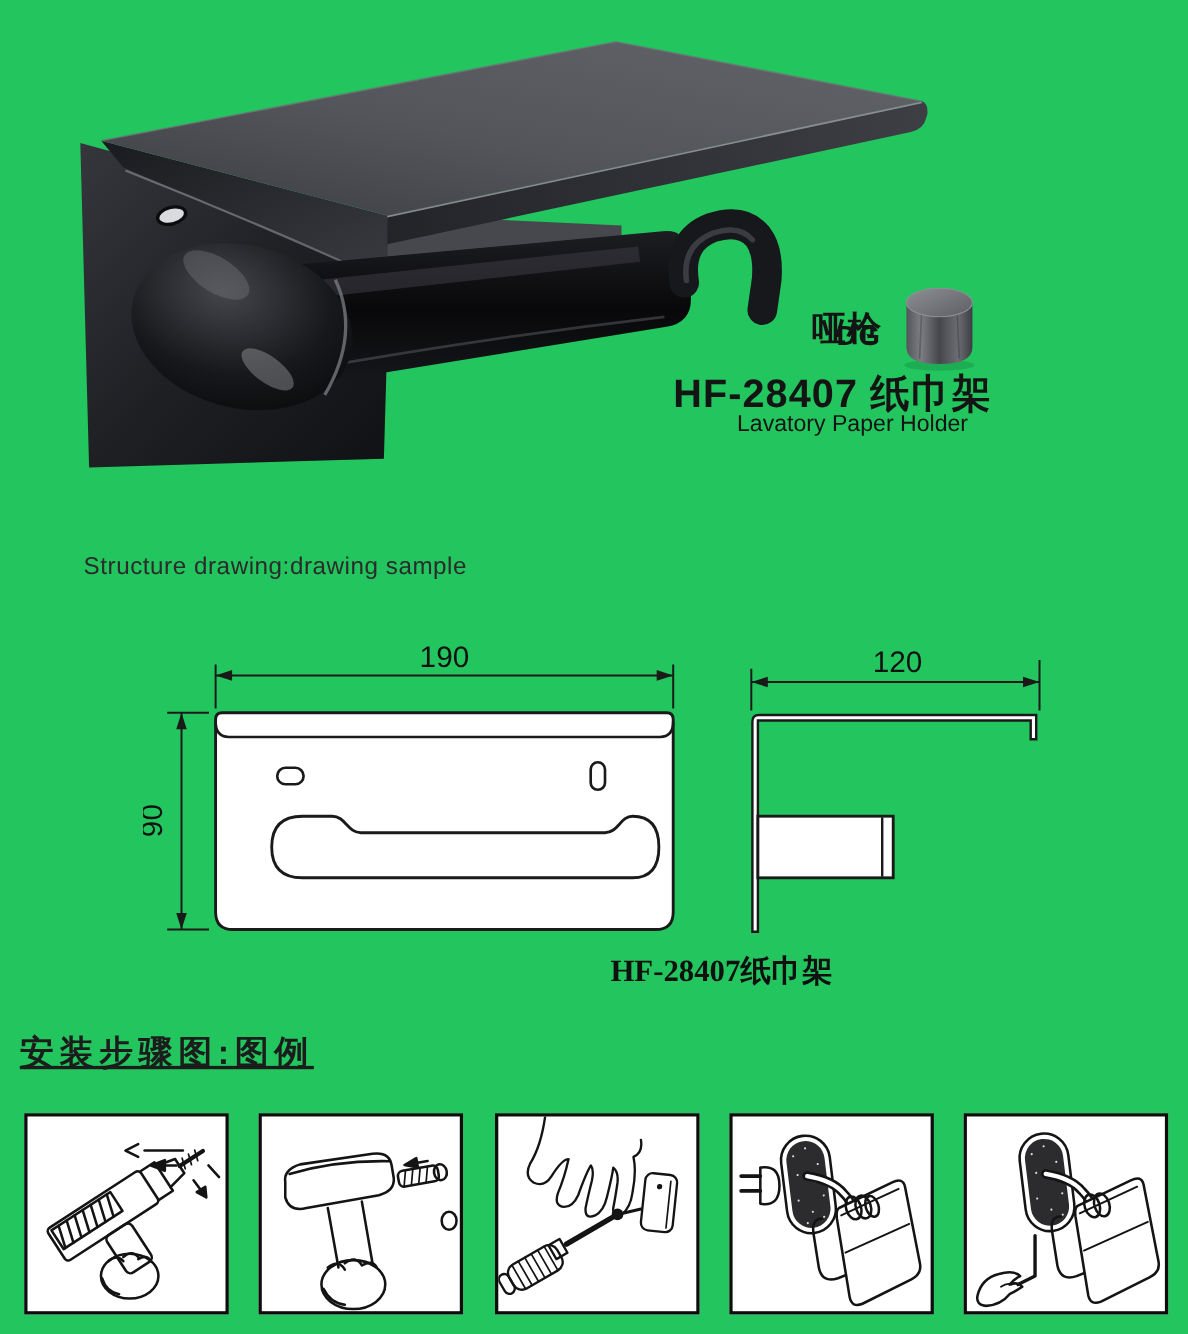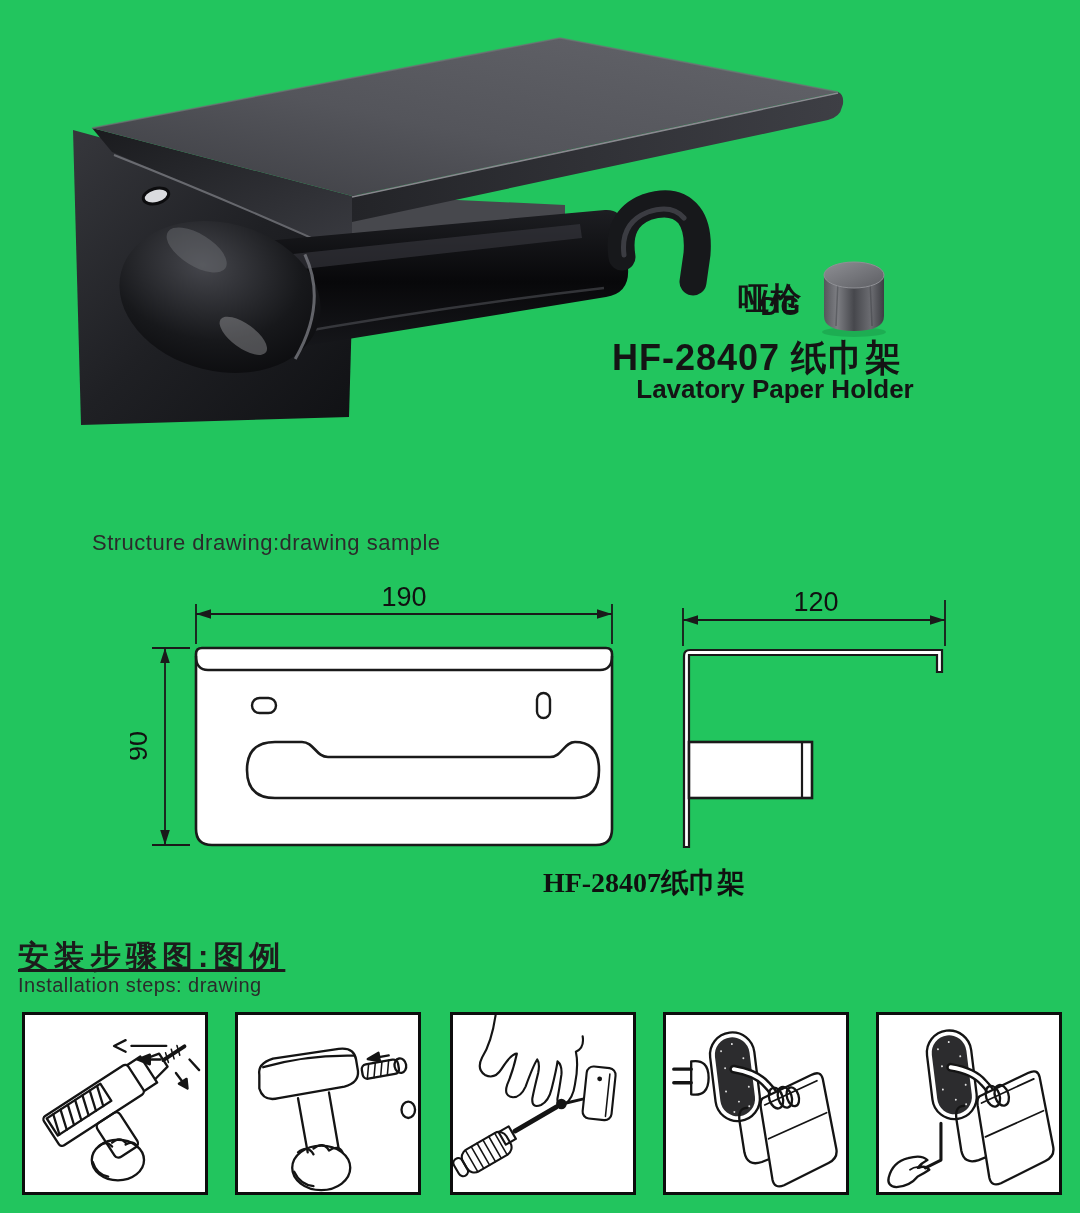--- a/index.html
+++ b/index.html
@@ -3,29 +3,29 @@
 <meta charset="utf-8">
 <style>
   html,body{margin:0;padding:0;background:#ffffff;}
   .page{position:relative;width:1080px;height:1213px;background:#22c55e;overflow:hidden;
         font-family:"Liberation Sans",sans-serif;color:#141414;}
   .abs{position:absolute;}
   
   .finish-zh{left:700px;top:278px;width:102px;text-align:right;font-size:31px;font-weight:bold;letter-spacing:1px;}
   .finish-en{left:700px;top:292px;width:102px;text-align:right;font-size:25px;font-weight:bold;letter-spacing:2px;}
   .model-line{left:612px;top:334px;width:326px;text-align:left;font-size:36px;font-weight:bold;letter-spacing:1px;white-space:nowrap;}
-  .model-sub{left:612px;top:374px;width:326px;text-align:center;font-size:26px;font-weight:bold;}
+  .model-sub{left:612px;top:374px;width:326px;text-align:center;font-size:21px;font-weight:normal;}
   
   .sec-zh{font-weight:bold;font-size:33px;letter-spacing:7px;color:#1c1c1c;}
   .sec-en{font-size:22px;color:#2b2b2b;letter-spacing:0.5px;}
   .h1-zh{left:86px;top:464px;}
-  .h1-en{left:92px;top:502px;margin-top:28px;}
+  .h1-en{left:76px;top:502px;}
   .h2-zh{left:18px;top:936px;letter-spacing:5px;font-size:31px;text-decoration:underline;}
   .h2-en{left:18px;top:974px;font-size:20px;}
-  .caption{left:424px;top:864px;width:440px;text-align:center;
+  .caption{left:436px;top:864px;width:440px;text-align:center;
            font-family:"Liberation Serif",serif;font-weight:600;font-size:28px;color:#101010;}
   
   .step-box{position:absolute;top:1012px;width:186px;height:183px;border:3px solid #0d0d0d;background:#fff;box-sizing:border-box;}
   .sb1{left:22px;} .sb2{left:235px;} .sb3{left:450px;} .sb4{left:663px;} .sb5{left:876px;}
   .step-box svg{display:block;width:100%;height:100%;}
   svg text{font-family:"Liberation Sans",sans-serif;}
 </style>
 </head>
 <body>
 
@@ -151,21 +151,20 @@
 
     <path d="M44,267 L44,76 Q44,70 50,70 L302,70 L302,92 L297,92 L297,75 L49,75 L49,267 Z" stroke-width="2.2" fill="#ffffff"></path>
 
     <rect x="49" y="162" width="123" height="56" stroke-width="2.6" fill="#ffffff"></rect>
     <path d="M162,163 V217" stroke-width="2.2"></path>
   </svg>
 
   <div class="abs caption">HF-28407纸巾架</div>
 
   <div class="abs sec-zh h2-zh">安装步骤图:图例</div>
-  <div class="abs sec-en h2-en">Installation steps: drawing</div>
 
   <div class="step-box sb1">
     <svg viewBox="0 0 186 183" fill="none" stroke="#141414" stroke-width="2.4" stroke-linecap="round" stroke-linejoin="round">
       <g transform="rotate(-33 85 95)">
         <rect x="22" y="68" width="104" height="36" rx="4"></rect>
         <rect x="26" y="71" width="66" height="21"></rect>
         <path d="M34,71 L28,92 M43,71 L37,92 M52,71 L46,92 M61,71 L55,92 M70,71 L64,92 M79,71 L73,92 M88,71 L82,92"></path>
         <path d="M126,70 h16 v32 h-16"></path>
         <path d="M142,74 L160,78 L160,94 L142,98"></path>
         <path d="M160,86 H186" stroke-width="4"></path>

